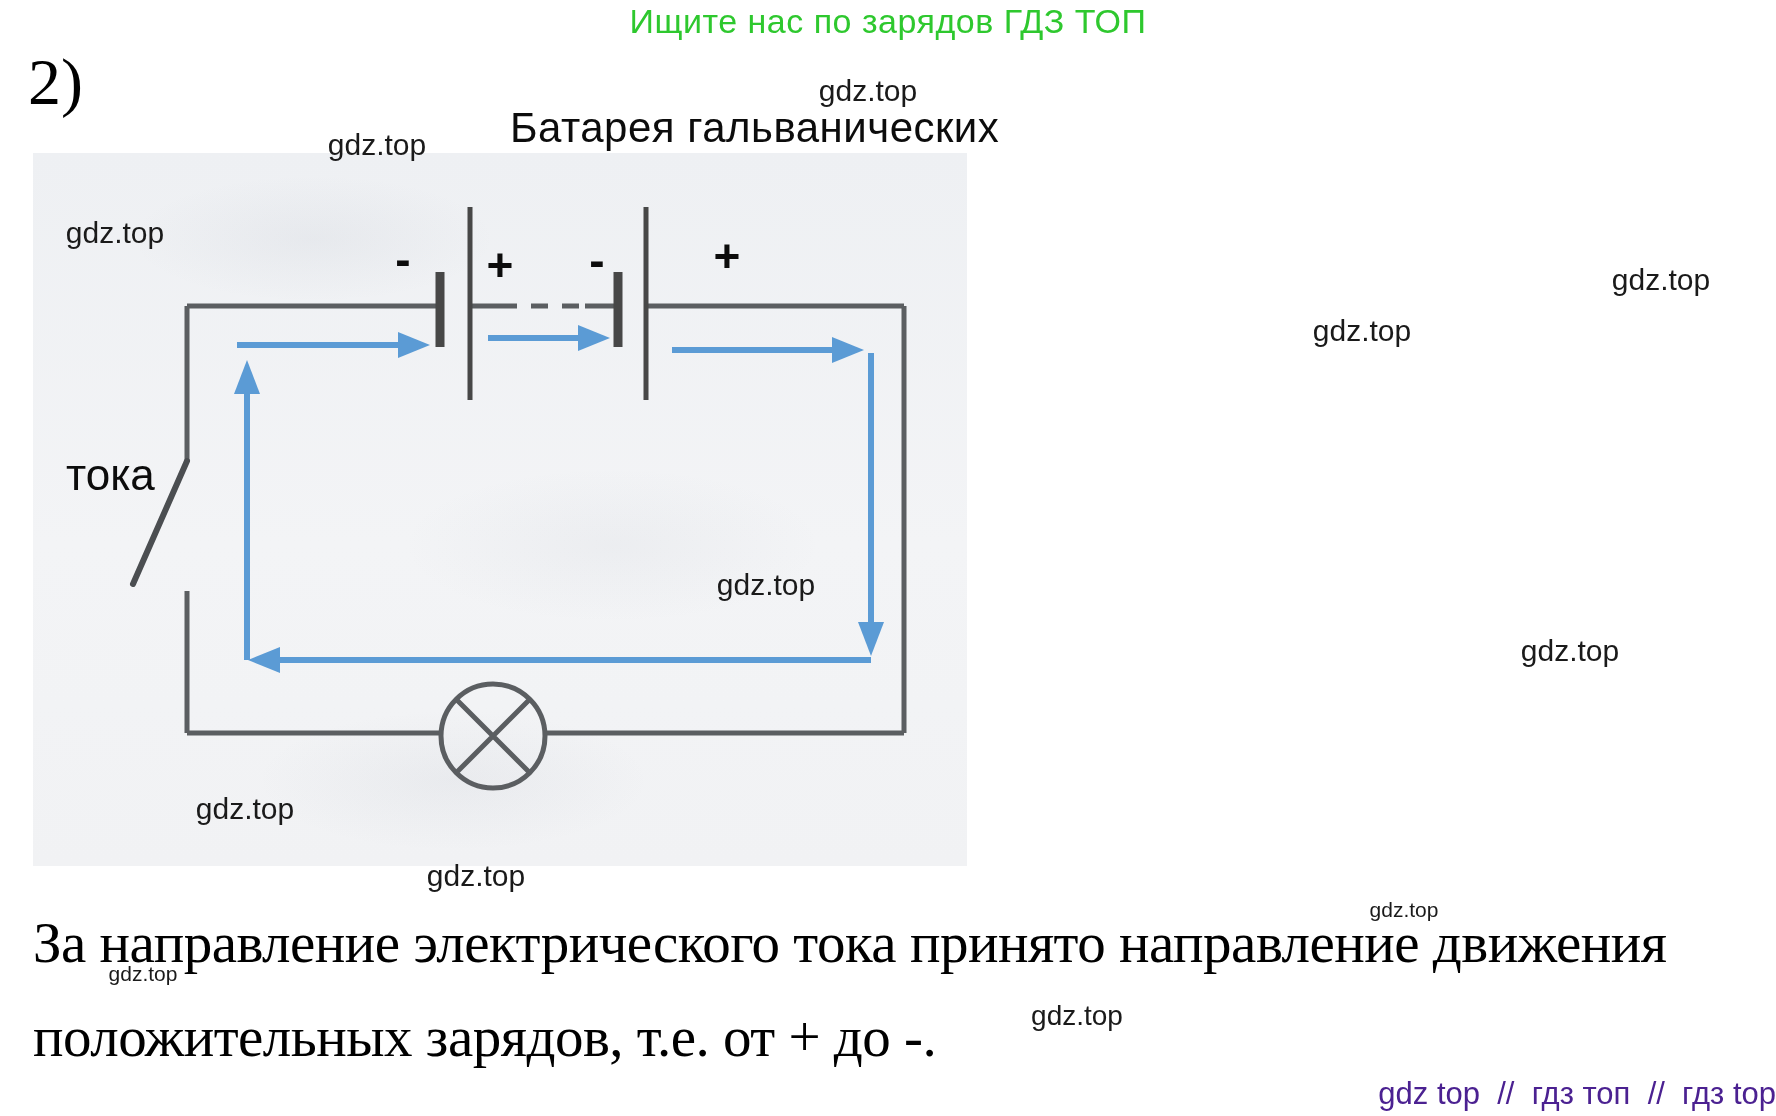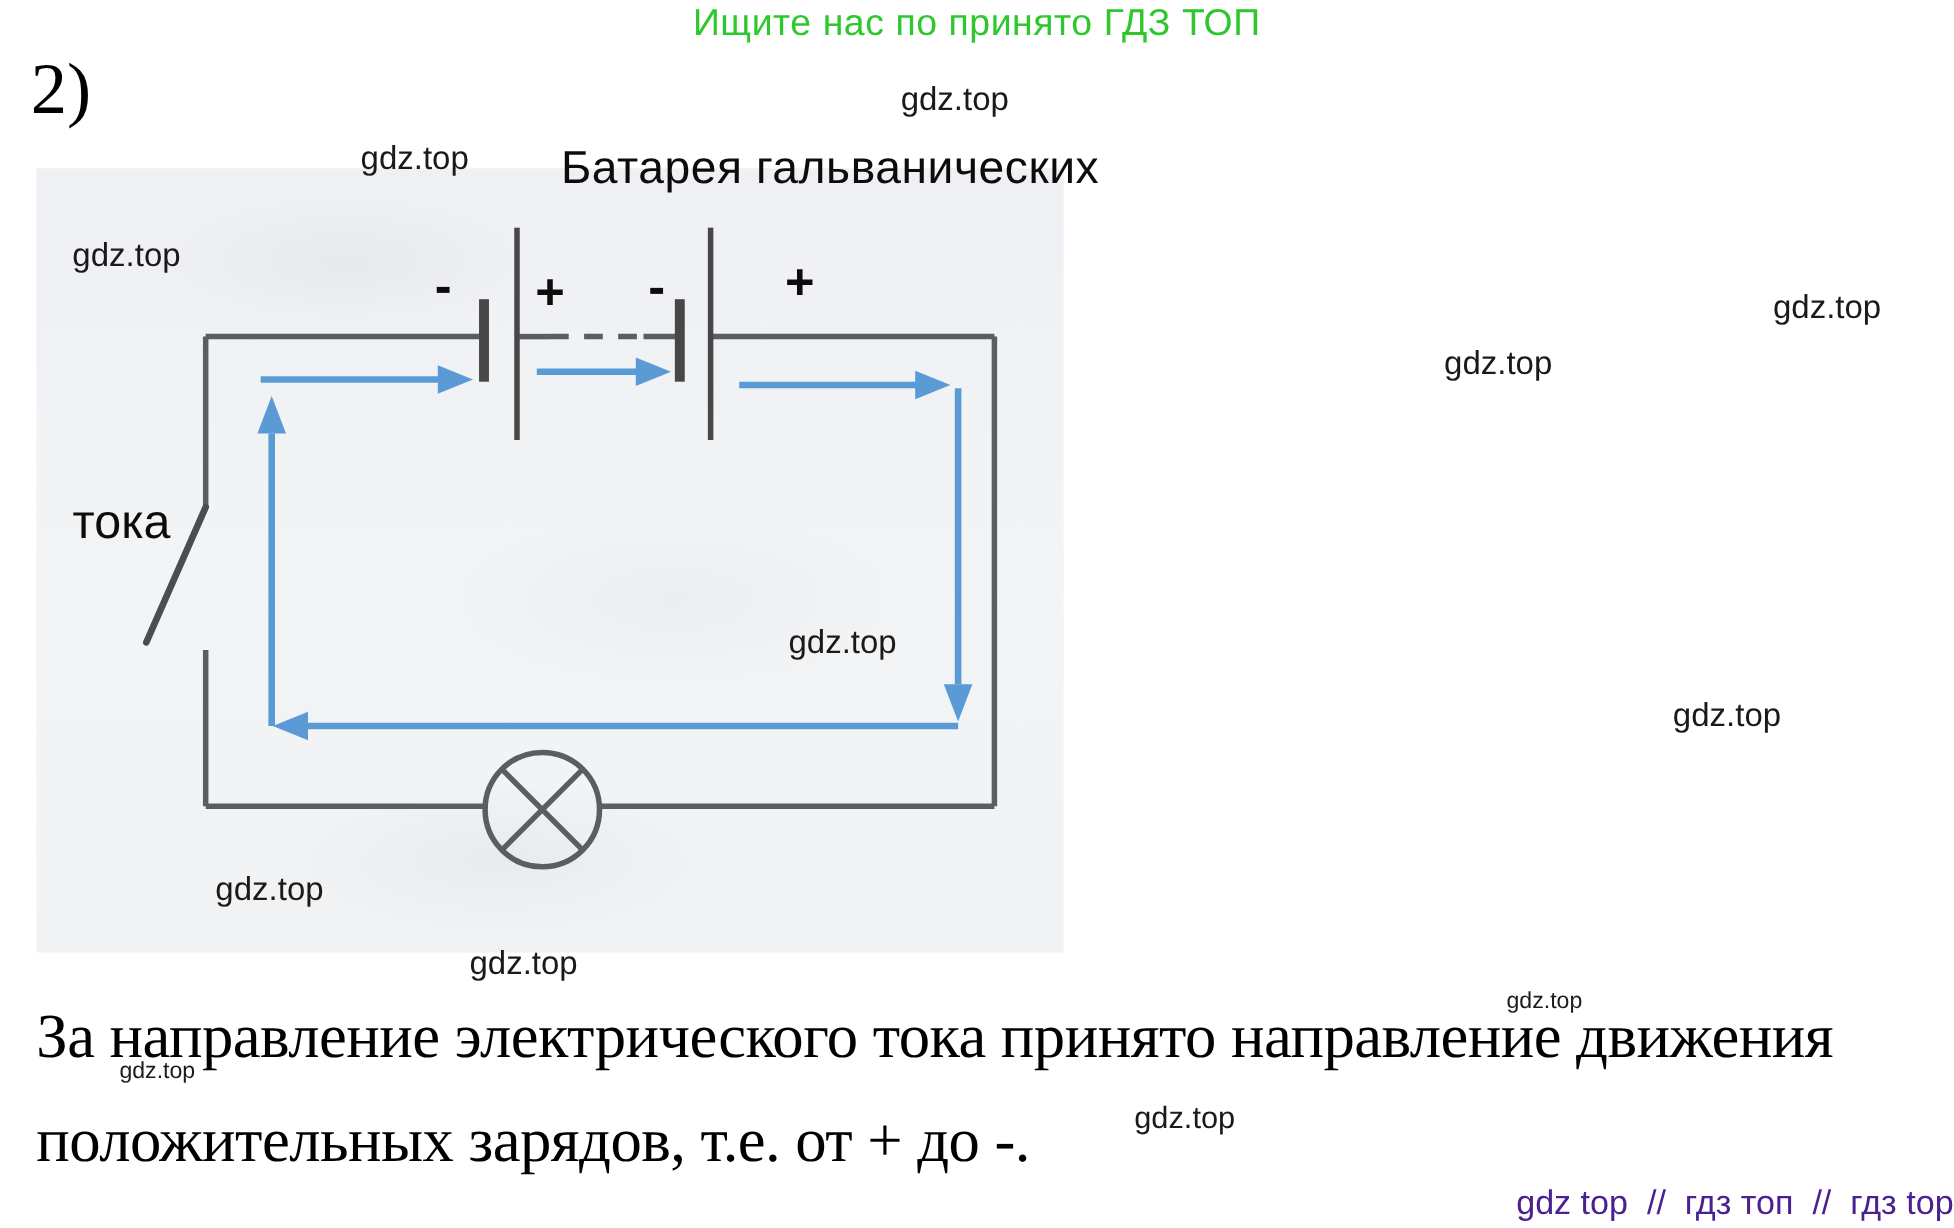--- a/index.html
+++ b/index.html
@@ -41,21 +41,21 @@
   .para{font-family:"Liberation Serif","DejaVu Serif",serif;font-size:57px;
         color:#000;letter-spacing:-0.5px;white-space:nowrap;}
   #footer{left:0;top:1076px;width:100%;text-align:right;font-size:31px;font-weight:500;
           color:var(--purple);white-space:pre;}
 </style>
 </head>
 <body>
 
 <div id="page">
 
-  <div class="abs" id="promo">Ищите нас по принято ГДЗ ТОП</div>
+  <div class="abs" id="promo">Ищите нас по зарядов ГДЗ ТОП</div>
   <div class="abs" id="exnum">2)</div>
 
   <div class="abs" id="panel"></div>
 
   <svg class="abs" id="circuit" viewBox="0 0 1776 1116" xmlns="http://www.w3.org/2000/svg">
 
     <path class="wire" d="M187,306 H436"></path>
     <path class="wire" d="M472,306 H500"></path>
     <path class="wire-dashed" d="M500,306 H585"></path>
     <path class="wire" d="M585,306 H614"></path>
@@ -82,21 +82,21 @@
     <path class="aline" d="M672,350 H834"></path>
     <polygon class="ahead" points="864,350 832,337 832,363"></polygon>
     <path class="aline" d="M871,353 V622"></path>
     <polygon class="ahead" points="871,656 858,622 884,622"></polygon>
     <path class="aline" d="M871,660 H280"></path>
     <polygon class="ahead" points="248,660 280,647 280,673"></polygon>
     <path class="aline" d="M247,660 V394"></path>
     <polygon class="ahead" points="247,360 234,394 260,394"></polygon>
   </svg>
 
-  <div class="abs dlabel" id="battery-label1" style="left:510px;top:128px;">Батарея гальванических</div>
+  <div class="abs dlabel" id="battery-label1" style="left:510px;top:104px;">Батарея гальванических</div>
   <div class="abs dlabel pol ctr" style="left:403px;top:232px;">-</div>
   <div class="abs dlabel pol ctr" style="left:500px;top:238px;">+</div>
   <div class="abs dlabel pol ctr" style="left:597px;top:233px;">-</div>
   <div class="abs dlabel pol ctr" style="left:727px;top:229px;">+</div>
   <div class="abs dlabel" id="switch-label" style="left:66px;top:450px;">тока</div>
 
   <div class="abs wm ctr" style="left:868px;top:74px;">gdz.top</div>
   <div class="abs wm ctr" style="left:377px;top:128px;">gdz.top</div>
   <div class="abs wm ctr" style="left:115px;top:216px;">gdz.top</div>
   <div class="abs wm ctr" style="left:1661px;top:263px;">gdz.top</div>

